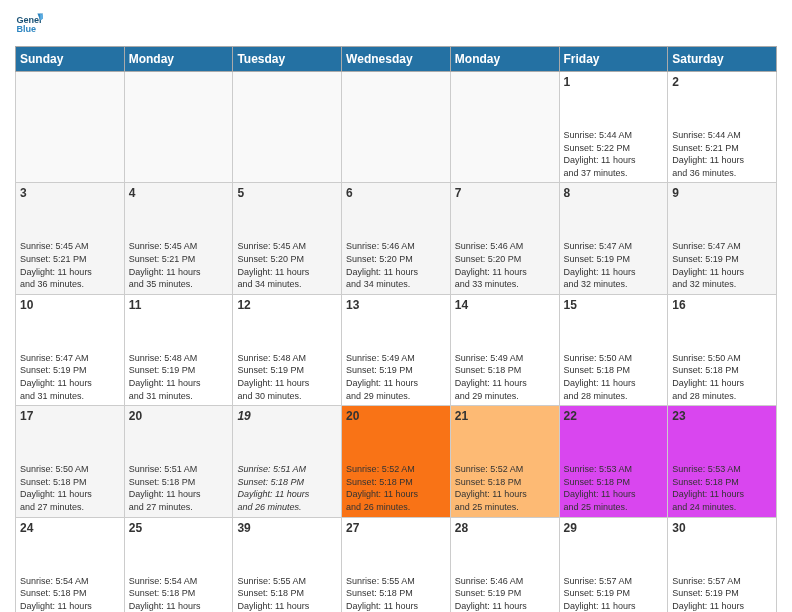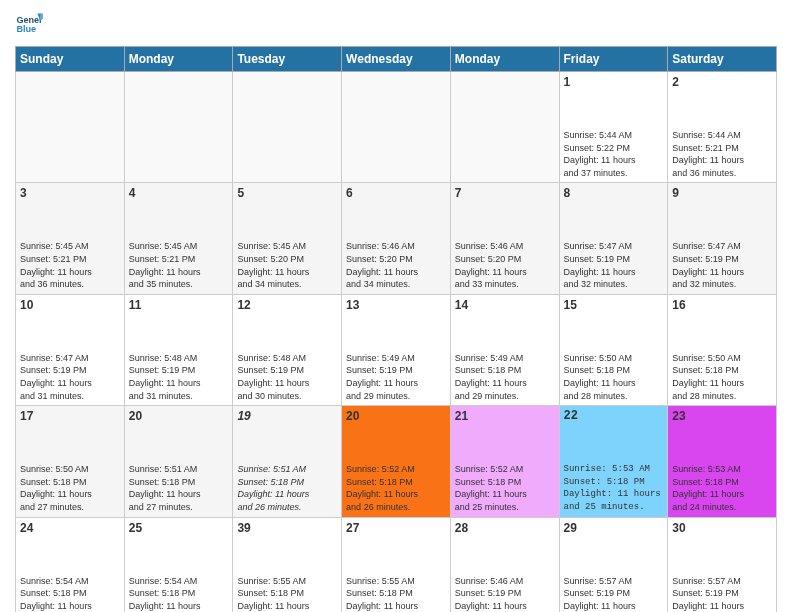--- a/index.html
+++ b/index.html
@@ -264,28 +264,28 @@
 Daylight: 11 hours
 and 26 minutes.</div>
           </td>
           <td style="background: #f97316;">
             <span class="day-num">20</span>
             <div class="day-info" style="white-space: pre-line;">Sunrise: 5:52 AM
 Sunset: 5:18 PM
 Daylight: 11 hours
 and 26 minutes.</div>
           </td>
-          <td style="background: #f0abfc;">
+          <td style="background: #fdba74;">
             <span class="day-num">21</span>
             <div class="day-info" style="white-space: pre-line;">Sunrise: 5:52 AM
 Sunset: 5:18 PM
 Daylight: 11 hours
 and 25 minutes.</div>
           </td>
-          <td style="background: #7dd3fc; font-family: Liberation Mono, monospace;">
+          <td style="background: #d946ef;">
             <span class="day-num">22</span>
             <div class="day-info" style="white-space: pre-line;">Sunrise: 5:53 AM
 Sunset: 5:18 PM
 Daylight: 11 hours
 and 25 minutes.</div>
           </td>
           <td style="background: #d946ef;">
             <span class="day-num">23</span>
             <div class="day-info" style="white-space: pre-line;">Sunrise: 5:53 AM
 Sunset: 5:18 PM

